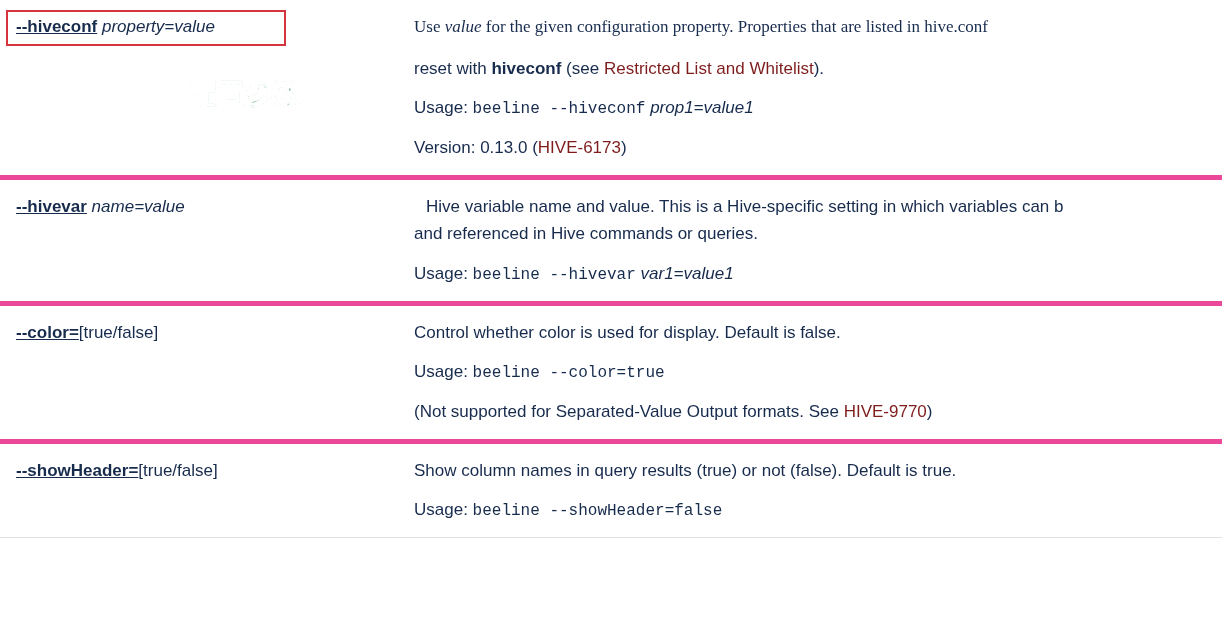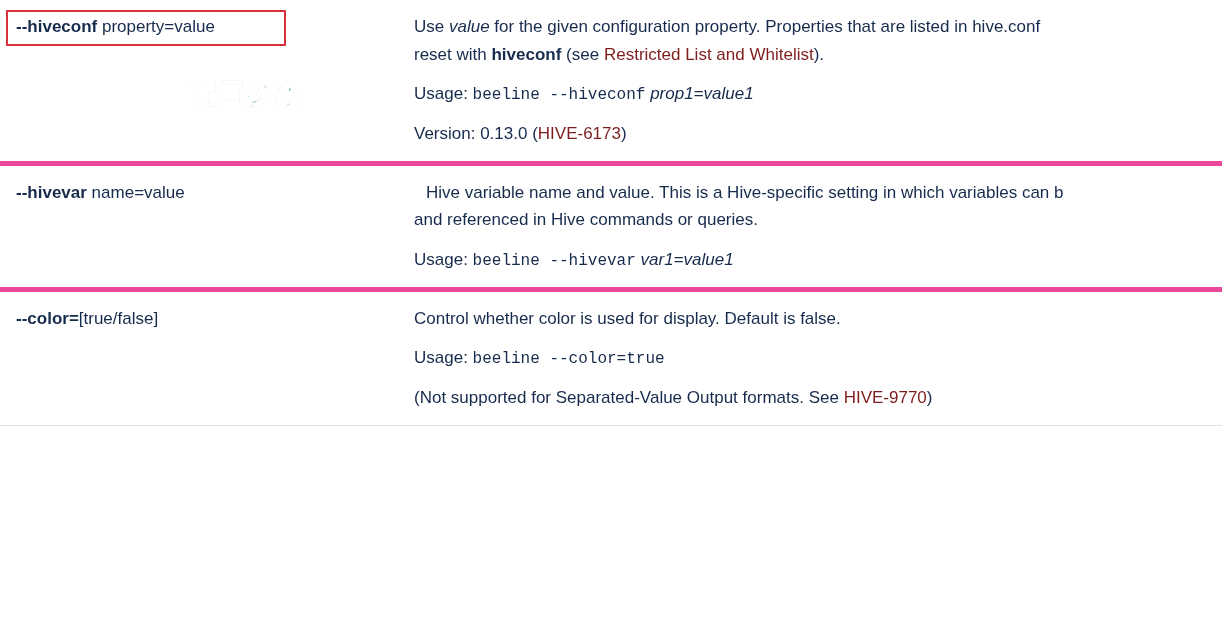--- a/index.html
+++ b/index.html
@@ -27,22 +27,22 @@
     vertical-align: top;
     line-height: 1.5;
   }
   table.options tr:first-child td { border-top: none; }
   col.c1 { width: 398px; }
   col.c2 { width: auto; }
   td.col-opt {
     border-right: 1px solid #DFE1E6;
     position: relative;
   }
-  .opt-name { font-weight: 700; }
-  .opt-arg { font-weight: 400; }
+  .opt-name { font-weight: 700; text-decoration: underline; }
+  .opt-arg { font-style: italic; font-weight: 400; }
   p.d { margin: 0 0 14px 0; }
   p.d:last-child { margin-bottom: 0; }
   a.link { color: #7f1d1d; text-decoration: none; }
   code.mono {
     font-family: "SFMono-Regular", Consolas, "Courier New", monospace;
     font-size: 16px;
     text-align: right;
   }
   em.i { font-style: italic; }
   strong.b { font-weight: 700; }
@@ -74,21 +74,21 @@
     </colgroup>
   <tbody>
 
     <tr>
       <td class="col-opt">
         <div class="hiveconf-box"></div>
         <span class="opt-name">--hiveconf</span><span> </span><span class="opt-arg">property=value</span>
         <div class="annotation">配置参数</div>
       </td>
       <td>
-        <p class="d" style="margin-bottom:2px;">
+        <p class="d" style="margin-bottom:16px;font-family:Liberation Serif, serif;">
           <span>Use </span><em class="i">value</em><span> for the given configuration property. Properties that are listed in hive.conf</span>
         </p>
         <p class="d">
           <span>reset with </span><strong class="b">hiveconf</strong><span> (see </span><a class="link">Restricted List and Whitelist</a><span>).</span>
         </p>
         <p class="d">
           <span>Usage: </span><code class="mono">beeline --hiveconf</code><em class="i"> prop1=value1</em>
         </p>
         <p class="d">
           <span>Version: 0.13.0 (</span><a class="link">HIVE-6173</a><span>)</span>
@@ -117,16 +117,27 @@
         <p class="d">Control whether color is used for display. Default is false.</p>
         <p class="d">
           <span>Usage: </span><code class="mono">beeline --color=true</code>
         </p>
         <p class="d">
           <span>(Not supported for Separated-Value Output formats. See </span><a class="link">HIVE-9770</a><span>)</span>
         </p>
       </td>
     </tr>
 
+    <tr>
+      <td class="col-opt">
+        <span class="opt-name">--showHeader=</span><span>[true/false]</span>
+      </td>
+      <td>
+        <p class="d">Show column names in query results (true) or not (false). Default is true.</p>
+        <p class="d">
+          <span>Usage: </span><code class="mono">beeline --showHeader=false</code>
+        </p>
+      </td>
+    </tr>
 
 
   </tbody>
 </table>
 
 </body></html>

